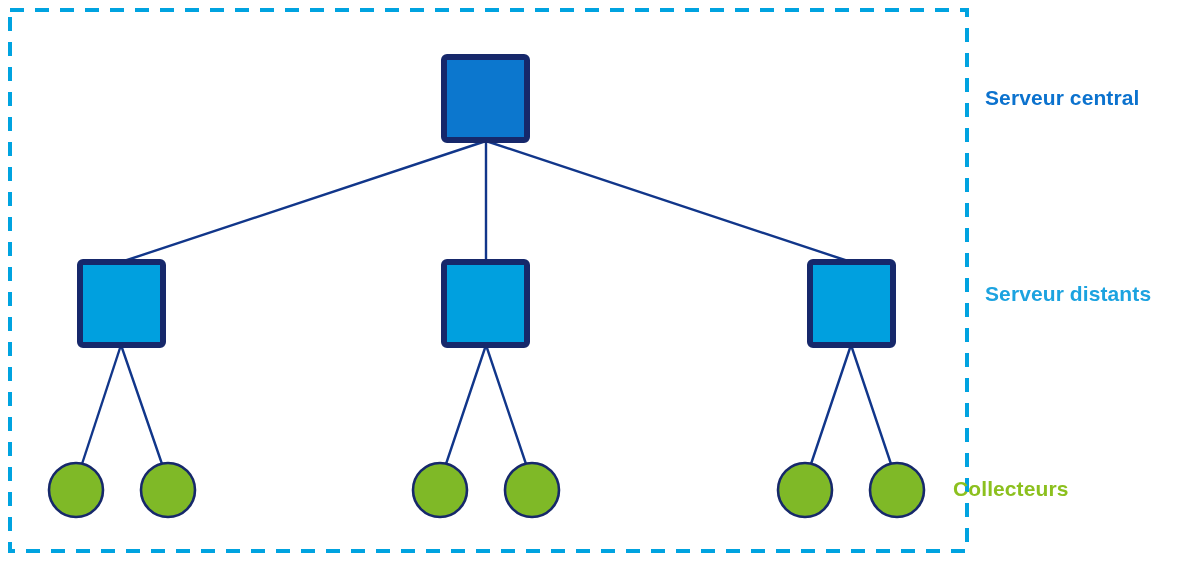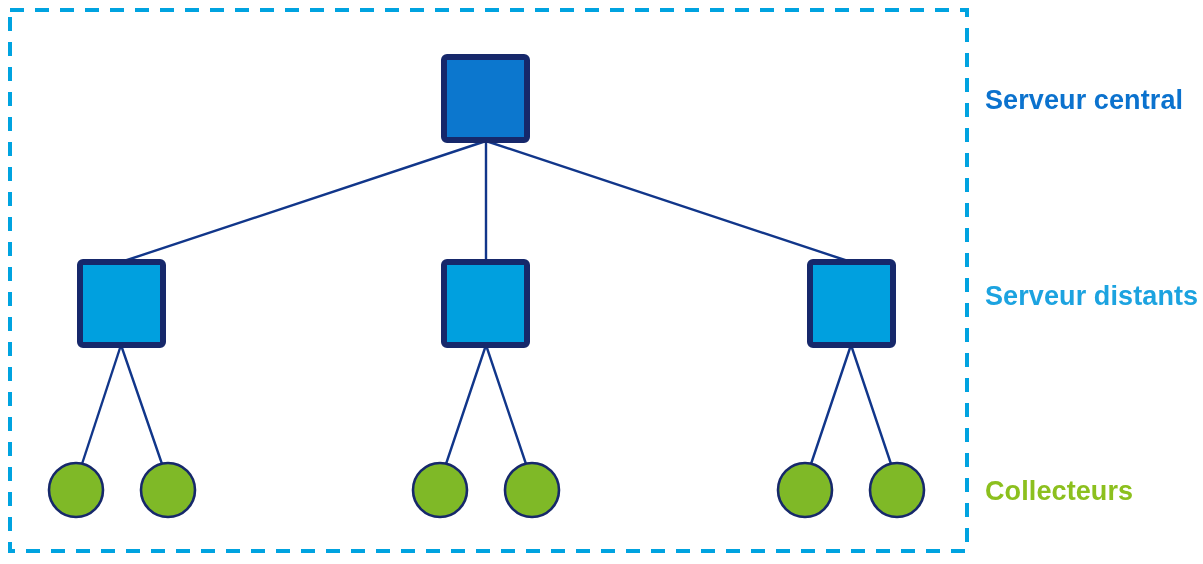--- a/index.html
+++ b/index.html
@@ -24,21 +24,21 @@
     position: absolute;
     left: 0;
     top: 0;
     width: 1203px;
     height: 564px;
   }
   .legend-label {
     position: absolute;
     font-family: "Liberation Sans", sans-serif;
     font-weight: bold;
-    font-size: 27px;
+    font-size: 21px;
     line-height: 1;
     white-space: nowrap;
     letter-spacing: 0.1px;
   }
 </style>
 </head>
 <body>
 
 <div id="diagram-root">
 
@@ -69,16 +69,16 @@
         <circle cx="532" cy="490" r="27" fill="#7FB927" stroke="#16286B" stroke-width="2.6" id="collector-4"></circle>
         <circle cx="805" cy="490" r="27" fill="#7FB927" stroke="#16286B" stroke-width="2.6" id="collector-5"></circle>
         <circle cx="897" cy="490" r="27" fill="#7FB927" stroke="#16286B" stroke-width="2.6" id="collector-6"></circle>
       </g>
 
   </svg>
 
   <div id="legend-layer">
       <div class="legend-label" style="left: 985px; top: 87px; color: rgb(11, 114, 206);">Serveur central</div>
       <div class="legend-label" style="left: 985px; top: 283px; color: rgb(28, 163, 224);">Serveur distants</div>
-      <div class="legend-label" style="left: 985px; top: 478px; color: rgb(140, 192, 30);">Collecteurs</div>
+      <div class="legend-label" style="left: 953px; top: 478px; color: rgb(140, 192, 30);">Collecteurs</div>
     </div>
 
 </div>
 
 </body></html>

